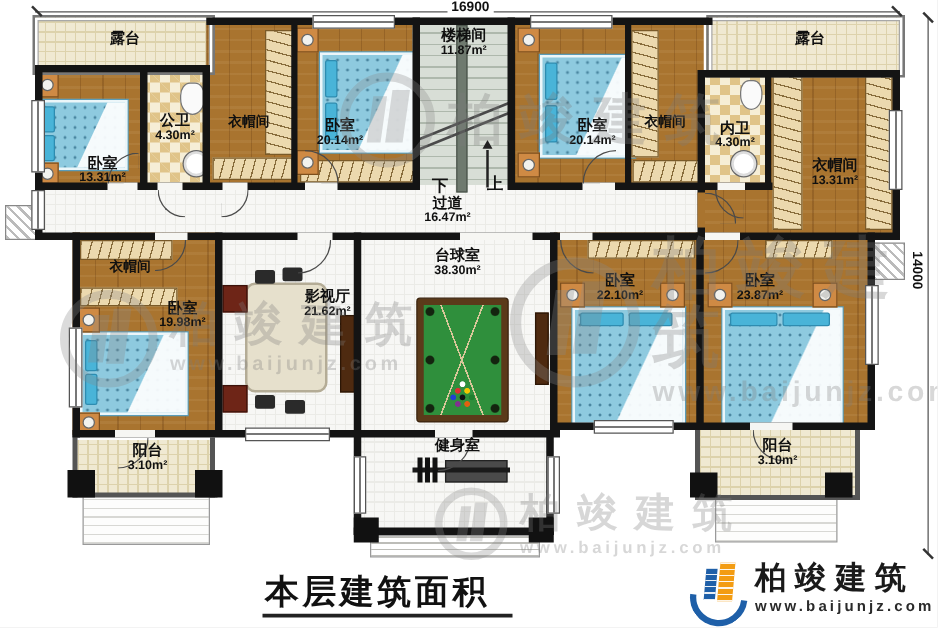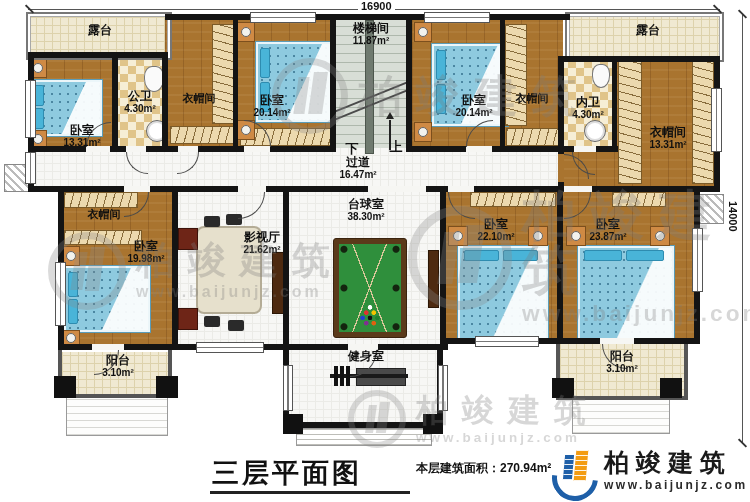--- a/index.html
+++ b/index.html
@@ -461,25 +461,24 @@
   <div class="dimline" style="left:28px;top:9px;width:692px;height:1px;"></div>
   <div class="tick" style="left:24px;top:8px;"></div>
   <div class="tick" style="left:712px;top:8px;"></div>
   <div class="dimlabel" style="left:358px;top:0px;">16900</div>
   <div class="dimline" style="left:742px;top:14px;width:1px;height:430px;"></div>
   <div class="tick" style="left:737px;top:13px;"></div>
   <div class="tick" style="left:737px;top:442px;"></div>
   <div class="dimlabel vert" style="left:727px;top:198px;">14000</div>
 
   <div class="titlegrp">
-    <span class="title-main">三层平面图</span>
+    <span class="title-main">本层建筑面积</span>
   </div>
   <div class="title-underline"></div>
   <div class="infoblk">
-    <div><span>本层建筑面积：</span><span>270.94m²</span></div>
   </div>
   <div class="brand">
     <div class="logo-glyph">
       <div class="logo-swoosh"></div>
       <div class="logo-tb"></div>
       <div class="logo-to"></div>
     </div>
     <div>
       <div class="brand-name">柏竣建筑</div>
       <div class="brand-site">www.baijunjz.com</div>

